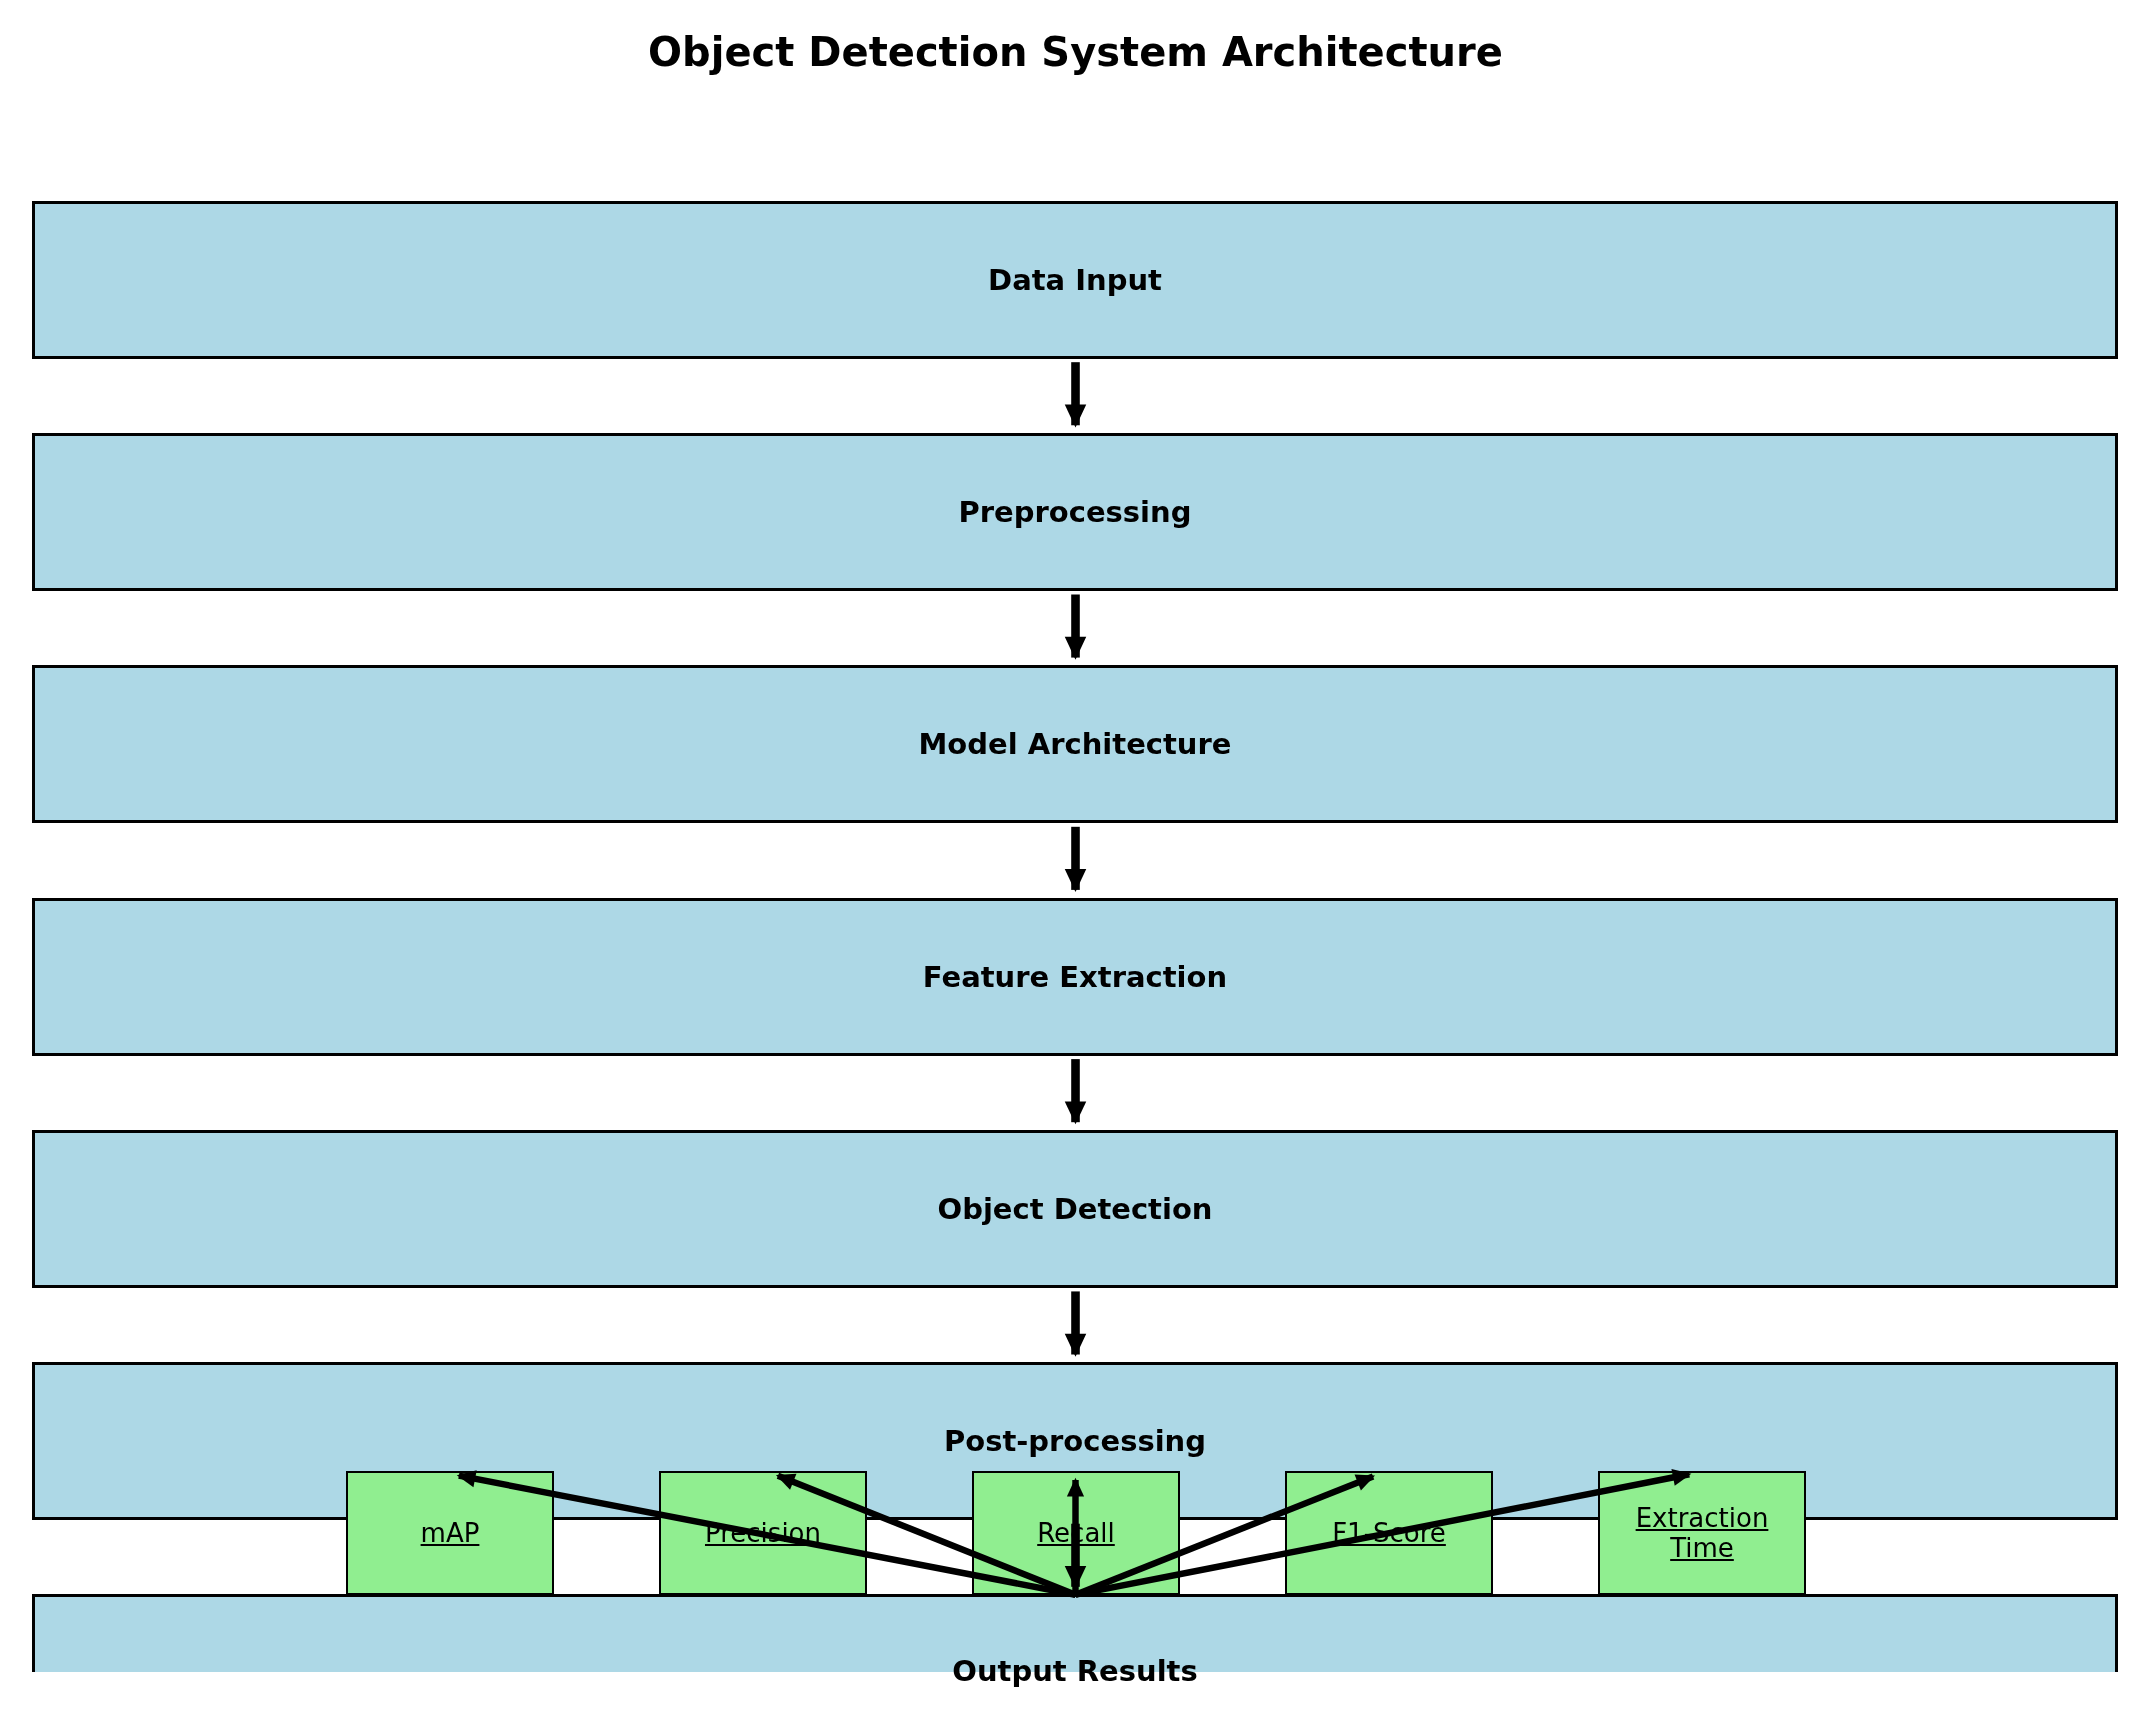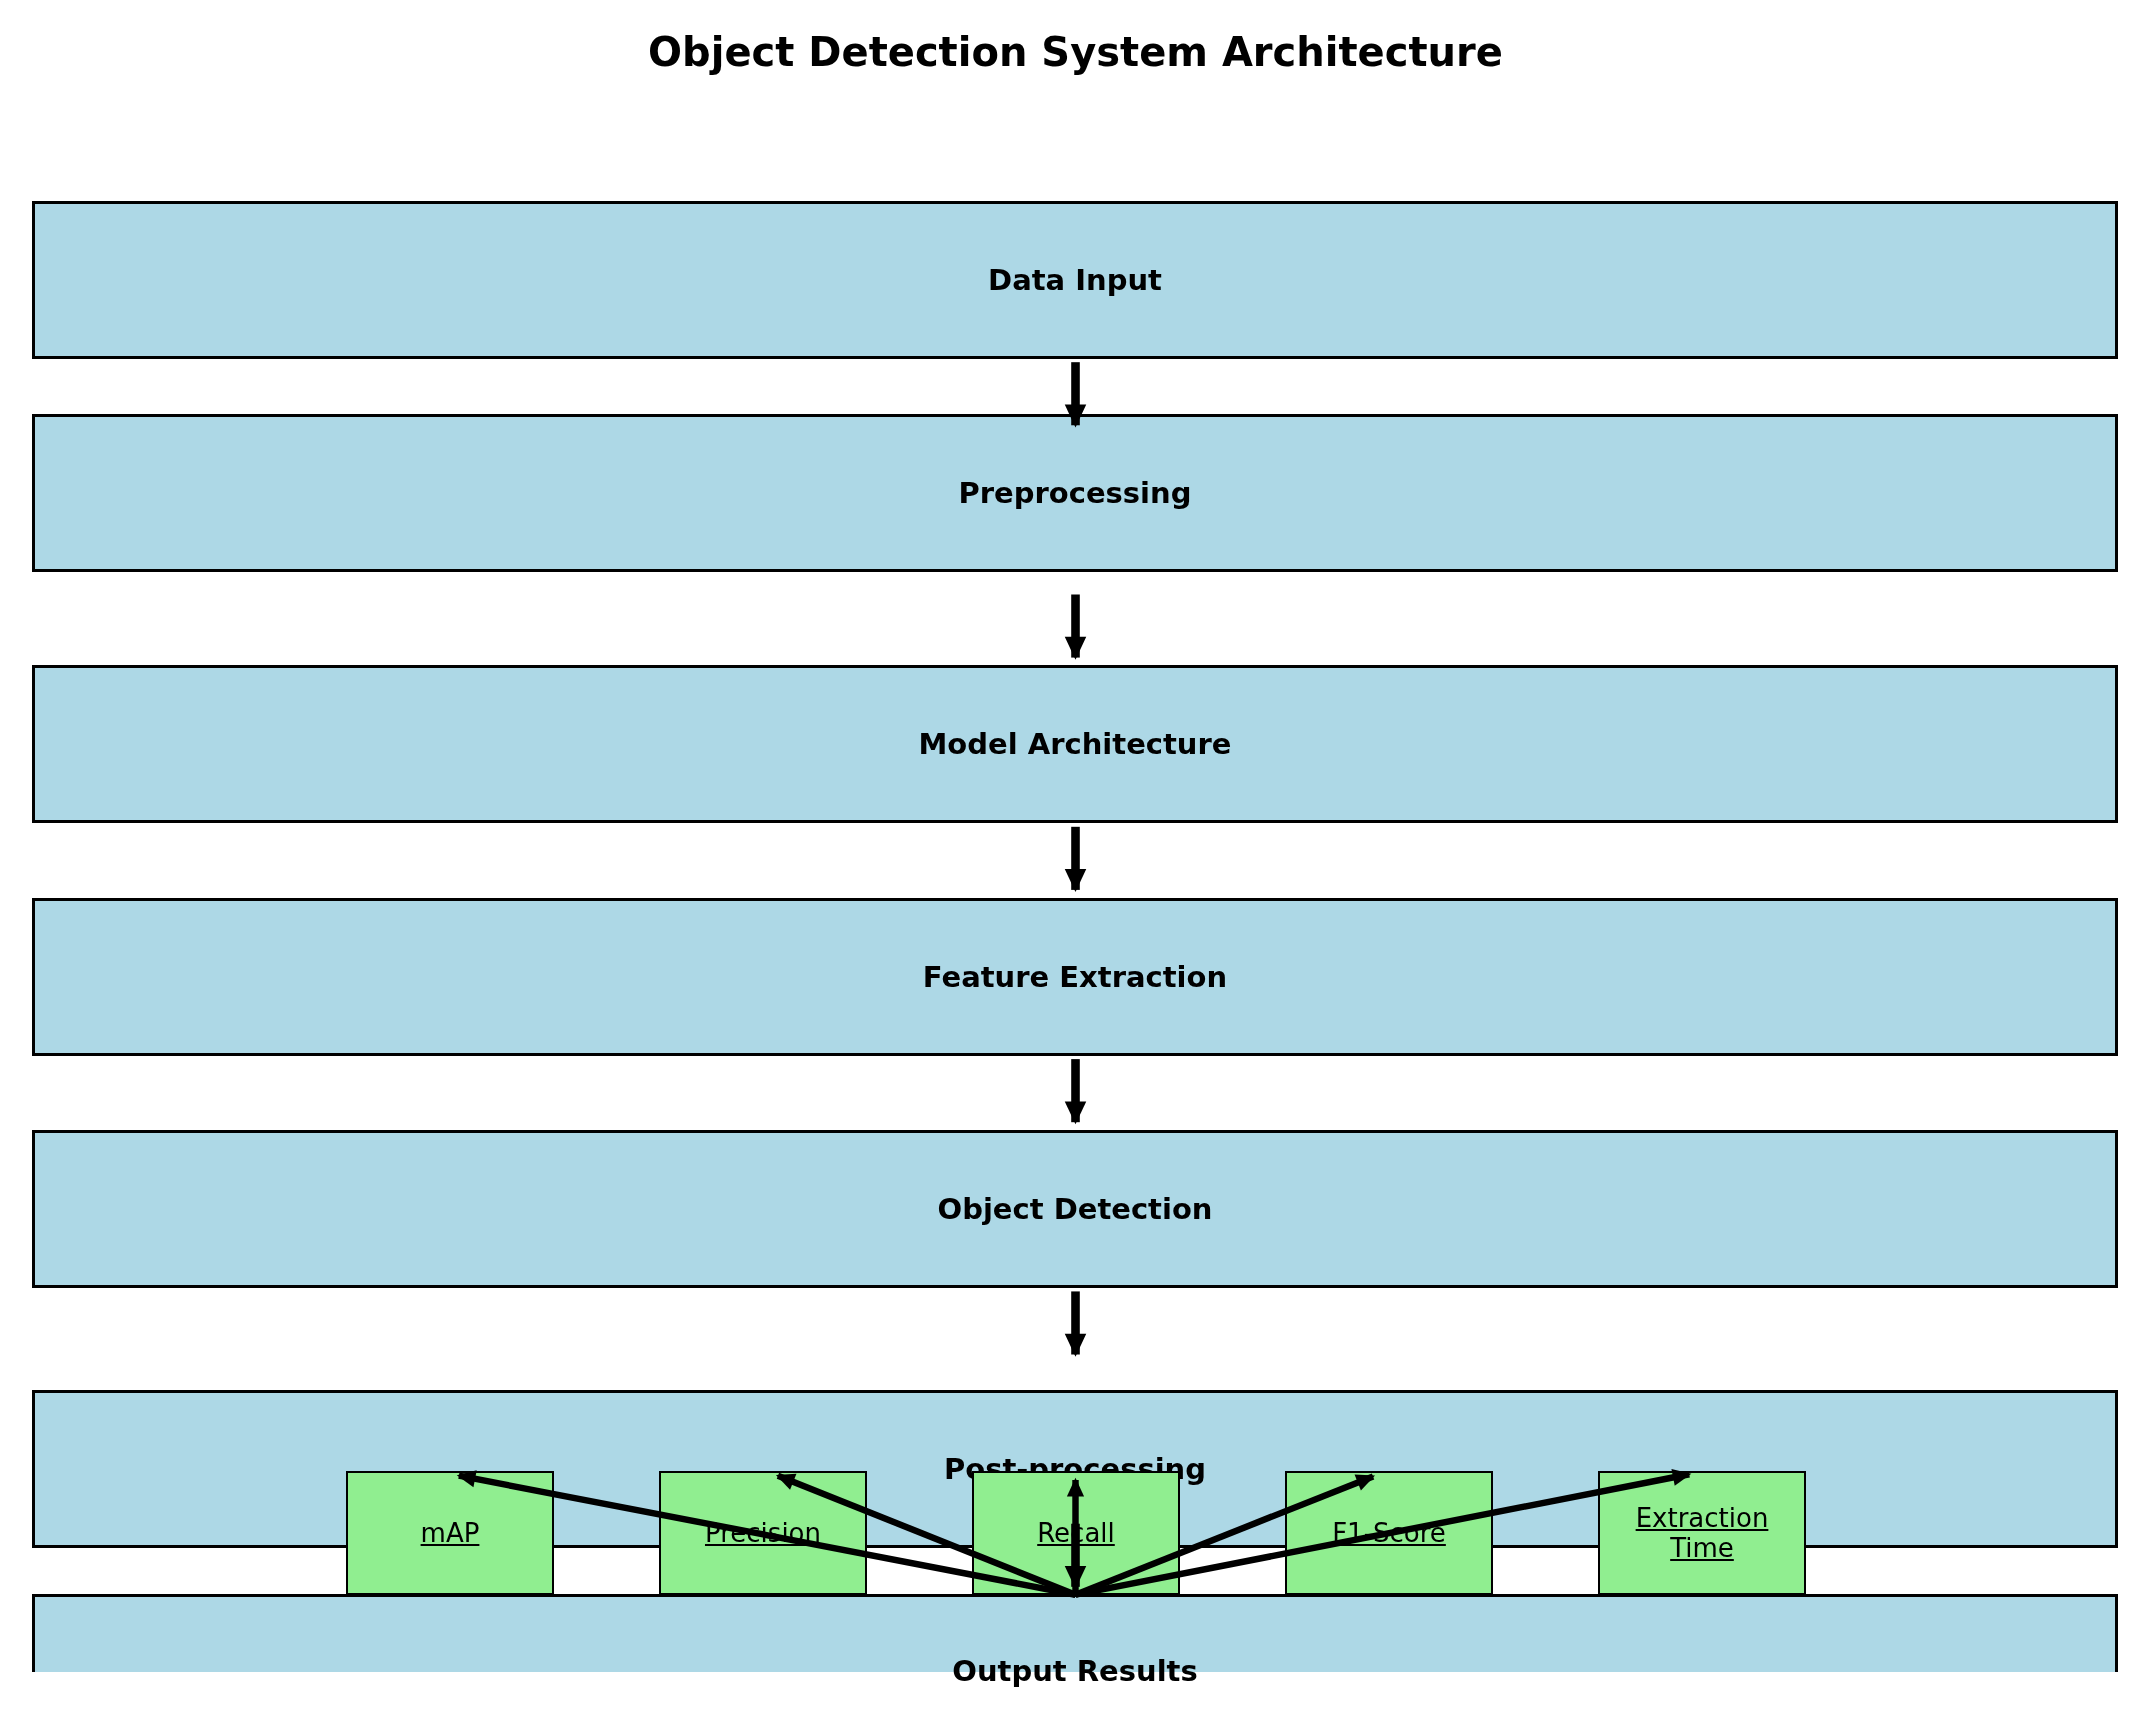--- a/index.html
+++ b/index.html
@@ -22,22 +22,22 @@
 
   .flow-box{
     position:absolute;left:32px;width:2086px;height:158px;
     background:var(--step-fill,#ADD8E6);
     border:3.6px solid var(--border,#000);
     display:flex;align-items:center;justify-content:center;
     z-index:10;
   }
   .flow-label{font-size:29px;font-weight:bold;text-align:center;}
 
-  .b1{top:201px;} .b2{top:414px;} .b3{top:665px;}
-  .b4{top:898px;} .b5{top:1130px;} .b6{top:1362px;margin-top:28px;}
+  .b1{top:201px;} .b2{top:433px;} .b3{top:665px;}
+  .b4{top:898px;} .b5{top:1130px;} .b6{top:1362px;}
 
   
   .output-box{
     position:absolute;left:32px;top:1594px;width:2086px;height:78px;
     background:var(--step-fill,#ADD8E6);
     border:3.6px solid var(--border,#000);border-bottom:none;
     z-index:10;
   }
   .output-label{
     position:absolute;left:0;right:0;top:54px;

